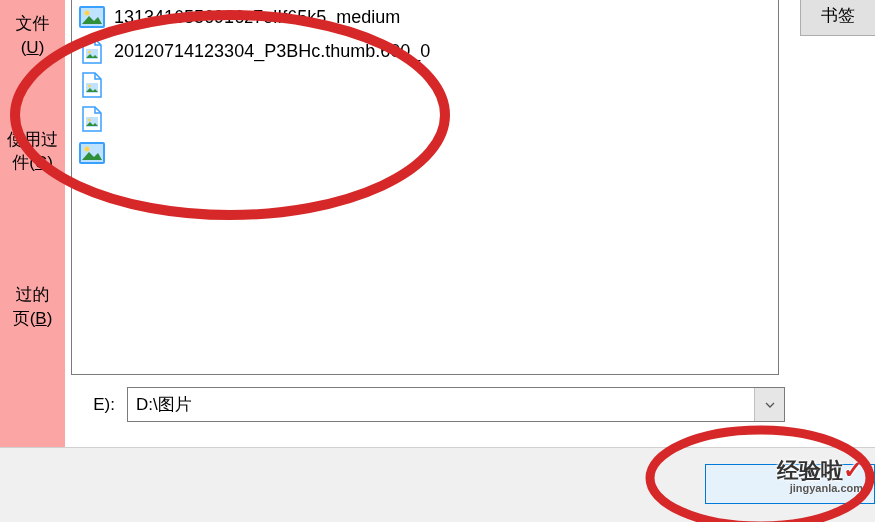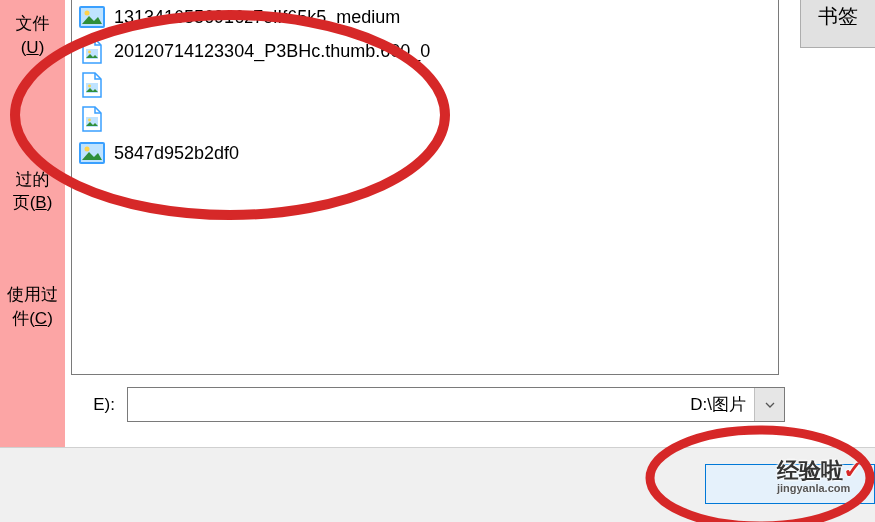--- a/index.html
+++ b/index.html
@@ -87,21 +87,20 @@
       margin-right: 90px;
       margin-left: 6px;
     }
     .path-input {
       flex: 1;
       border: none;
       outline: none;
       padding: 0 8px;
       font-size: 17px;
       font-family: inherit;
-      text-align: right;
     }
     .path-dropdown {
       width: 30px;
       border-left: 1px solid #c0c0c0;
       background: #e6e6e6;
       display: flex;
       align-items: center;
       justify-content: center;
       cursor: pointer;
     }
@@ -110,28 +109,28 @@
       right: 0;
       top: 0;
       width: 85px;
       height: 100%;
     }
     .bookmark-btn {
       position: absolute;
       top: 0;
       right: 0;
       width: 75px;
-      height: 48px;
+      height: 36px;
       border: 1px solid #adadad;
       border-top: none;
       border-right: none;
       background: #e1e1e1;
       text-align: center;
       line-height: 32px;
-      font-size: 20px;
+      font-size: 17px;
     }
     .bottom-bar {
       position: absolute;
       left: 0;
       right: 0;
       bottom: 0;
       height: 75px;
       background: #f0f0f0;
       border-top: 1px solid #d0d0d0;
     }
@@ -150,43 +149,43 @@
       bottom: 28px;
       font-family: Liberation Sans, sans-serif;
       font-weight: bold;
       font-size: 22px;
       color: #333;
       text-shadow: 0 0 3px #fff, 0 0 3px #fff, 0 0 3px #fff;
       pointer-events: none;
       white-space: nowrap;
     }
     .watermark .check { color: #d62828; font-size: 24px; font-weight: 900; }
-    .watermark .subdomain { font-size: 11px; color: #555; display:block; margin-top:-4px; text-shadow:0 0 2px #fff;}
+    .watermark .subdomain { font-size: 11px; color: #555; display:block; text-align:right; margin-top:-4px; text-shadow:0 0 2px #fff;}
     .annot {
       position: absolute;
       pointer-events: none;
       z-index: 5;
     }
   </style>
 </head>
 <body>
 
 <div class="container">
   <div class="sidebar">
     <div class="sidebar-item first">
       <div><span>文件</span></div>
       <div>(<span class="accel">U</span>)</div>
     </div>
+    <div class="sidebar-item third">
+      <div><span>使用过</span></div>
+      <div><span>件(</span><span class="accel">C</span><span>)</span></div>
+    </div>
     <div class="sidebar-item second">
       <div><span>过的</span></div>
       <div><span>页(</span><span class="accel">B</span><span>)</span></div>
-    </div>
-    <div class="sidebar-item third">
-      <div><span>使用过</span></div>
-      <div><span>件(</span><span class="accel">C</span><span>)</span></div>
     </div>
   </div>
 
   <div class="main">
     <div class="file-list" id="file-list">
         <div class="file-row">
           <div class="icon-holder">
             <svg width="28" height="28" viewBox="0 0 28 28">
               <rect x="1" y="3" width="26" height="22" rx="2" fill="#3aa0ff"></rect>
               <rect x="3" y="5" width="22" height="18" fill="#bfe3ff"></rect>
@@ -232,21 +231,20 @@
         </div>
         <div class="file-row">
           <div class="icon-holder">
             <svg width="28" height="28" viewBox="0 0 28 28">
               <rect x="1" y="3" width="26" height="22" rx="2" fill="#3aa0ff"></rect>
               <rect x="3" y="5" width="22" height="18" fill="#bfe3ff"></rect>
               <circle cx="9" cy="10" r="2.5" fill="#ffd24a"></circle>
               <path d="M4 21 L11 13 L16 18 L20 14 L24 21 Z" fill="#2f8f3a"></path>
             </svg>
           </div>
-          <span class="filename">5847d952b2df0</span>
         </div>
       </div>
 
     <div class="path-row">
       <div class="path-label">E):</div>
       <div class="path-input-wrap">
         <input class="path-input" value="D:\图片" style="">
         <div class="path-dropdown">
           <svg width="12" height="12" viewBox="0 0 12 12">
               <path d="M2 4 L6 8 L10 4" stroke="#555" stroke-width="1.3" fill="none"></path>

